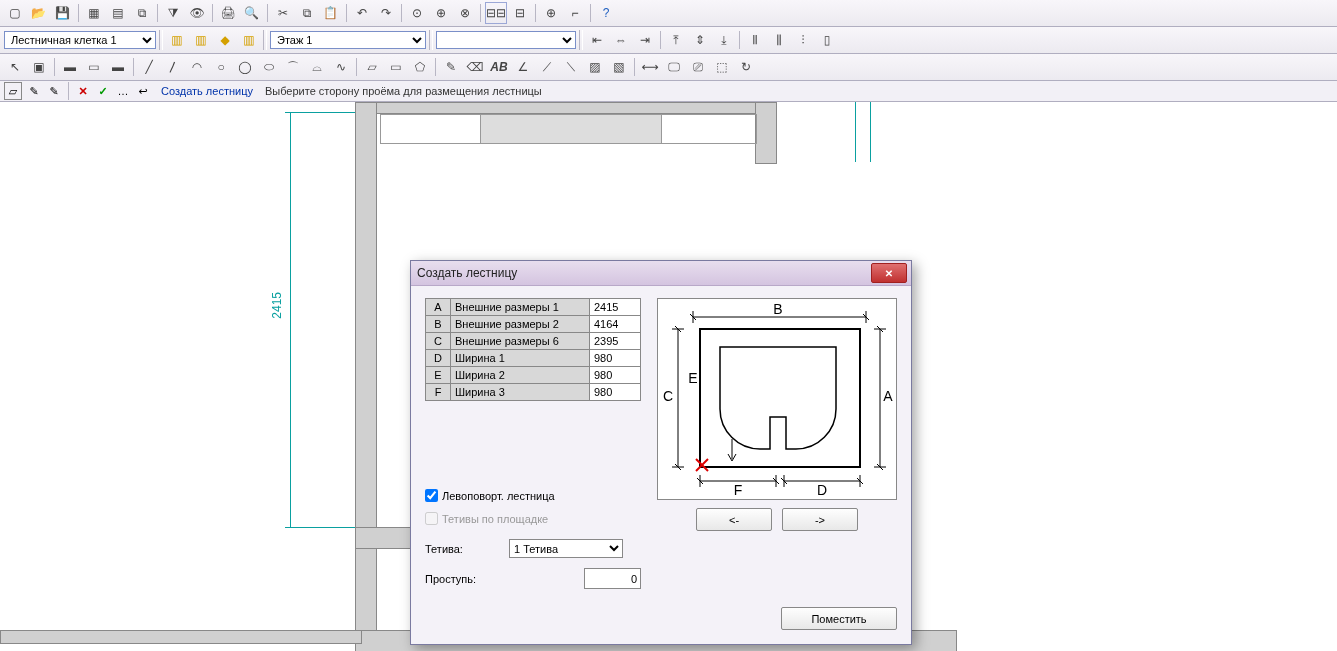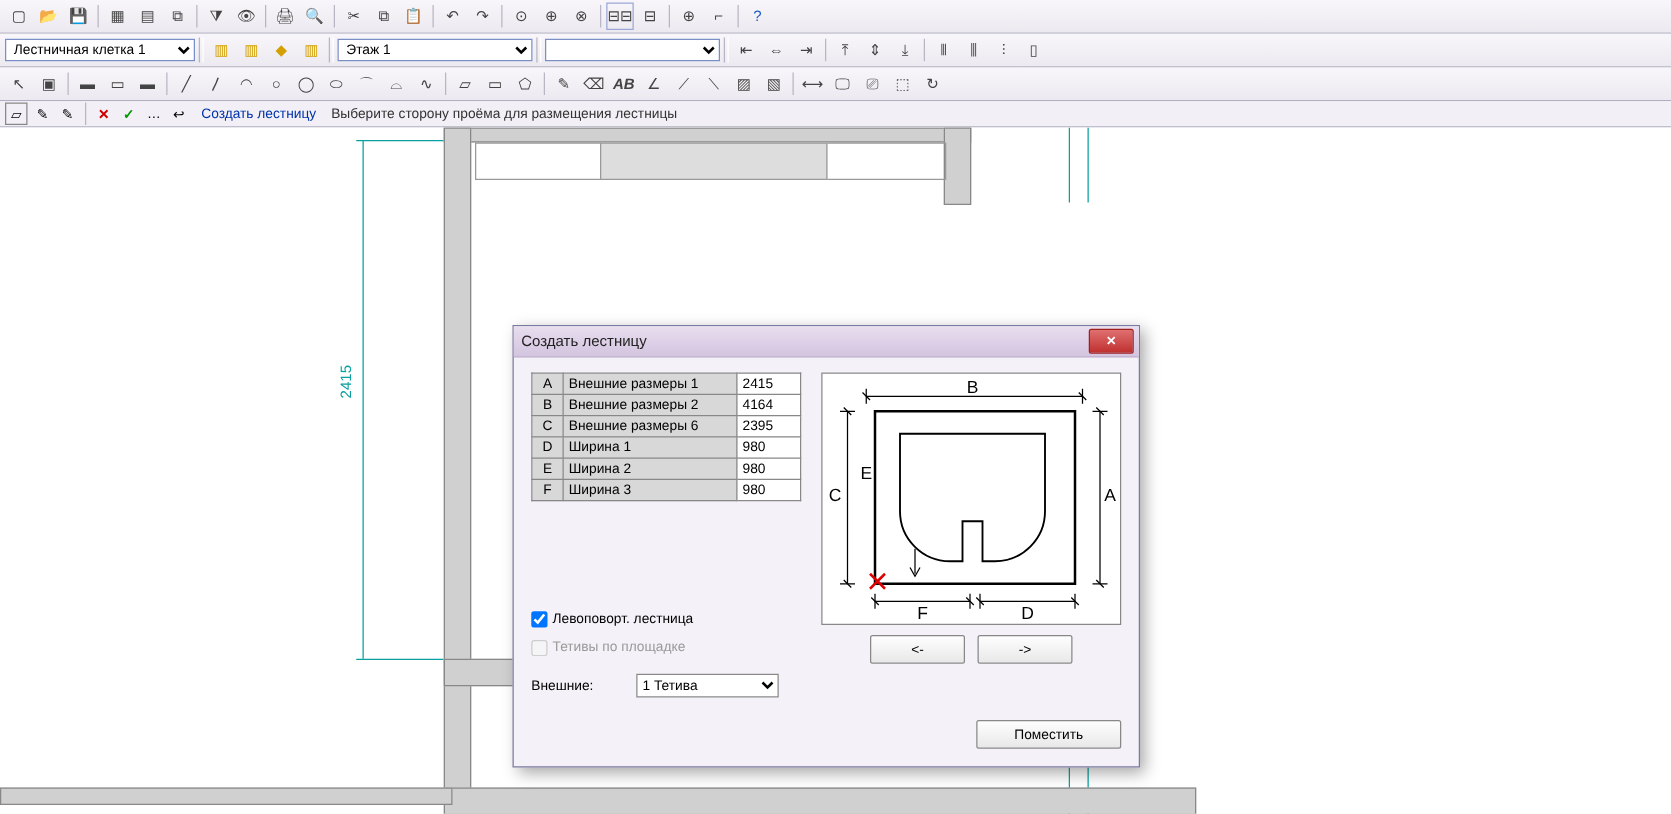--- a/index.html
+++ b/index.html
@@ -28,21 +28,21 @@
 .dlg-left{width:220px}
 .dlg-right{width:240px}
 .row{display:flex;align-items:center;margin-bottom:6px;gap:6px}
 .lbl{width:78px}
 .field-sel{flex:1;height:19px;border:1px solid #888;background:#fff;font-size:11px}
 .param-table{border:1px solid #888;border-collapse:collapse;width:100%;font-size:11px}
 .param-table td{border:1px solid #888;padding:1px 4px;height:14px}
 .param-table td:nth-child(1){width:16px;text-align:center;background:#d8d8d8}
 .param-table td:nth-child(2){background:#d8d8d8}
 .param-table td:nth-child(3){width:42px;background:#fff;text-align:left}
-.chkrow{display:flex;align-items:flex-start;gap:4px;margin-top:10px;font-size:11px}
+.chkrow{display:flex;align-items:center;gap:4px;margin-top:10px;font-size:11px}
 .chkrow input{margin:0}
 .disabled{color:#999}
 .btn{height:21px;padding:0 12px;border:1px solid #888;background:linear-gradient(#fefefe,#e8e8e8);border-radius:2px;font-size:11px;cursor:pointer;display:inline-flex;align-items:center;justify-content:center}
 .navbtns{display:flex;gap:10px;justify-content:center;margin-top:8px}
 .navbtn{width:50px;text-align:center}
 .dlg-footer{display:flex;flex-direction:column;align-items:flex-end;gap:10px;padding:0 14px 14px 14px}
 .footer-row{display:flex;gap:8px;width:100%;justify-content:flex-end}
 .preview{width:238px;height:200px;border:1px solid #888;background:#fff;position:relative}
 .numinput{width:50px;height:17px;border:1px solid #888;text-align:right;padding-right:3px;font-size:11px}
 svg{display:block}
@@ -235,24 +235,30 @@
         <div style="height:78px"></div>
         <div class="chkrow">
           <input type="checkbox" checked="" style="">
           <span>Левоповорт. лестница</span>
         </div>
         <div class="chkrow disabled">
           <input type="checkbox" disabled="" style="">
           <span>Тетивы по площадке</span>
         </div>
         <div class="row" style="margin-top:14px">
-          <span class="lbl">Внешние:</span>
+          <span class="lbl">Тетива:</span>
           <select class="field-sel" style="width:114px;flex:none">
             <option>1 Тетива</option>
           </select>
+        </div>
+        <div class="row" style="margin-top:10px">
+          <span class="lbl">Проступь:</span>
+          <div style="flex:1;text-align:right">
+            <input class="numinput" value="0" style="">
+          </div>
         </div>
       </div>
       <div class="dlg-right">
         <div class="preview">
           <svg width="238" height="200" viewBox="0 0 238 200">
 
             <g stroke="#000" stroke-width="1" fill="none">
               <line x1="35" y1="18" x2="208" y2="18"></line>
               <line x1="35" y1="12" x2="35" y2="24"></line>
               <line x1="208" y1="12" x2="208" y2="24"></line>

